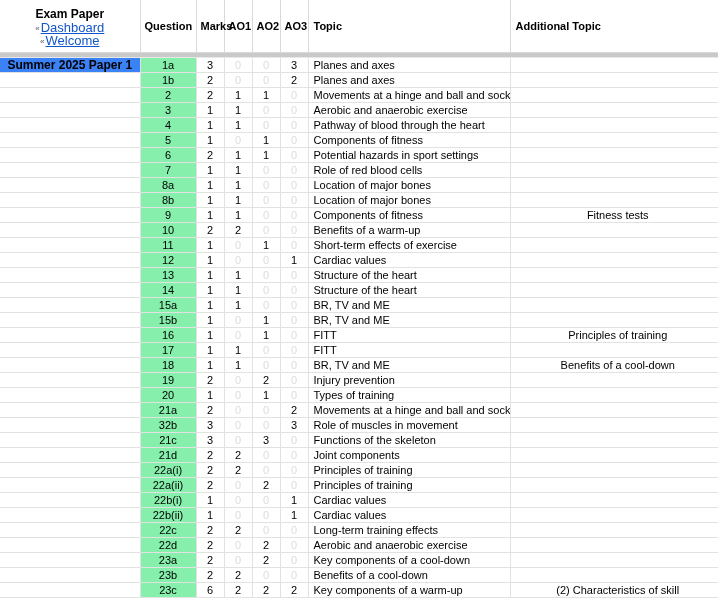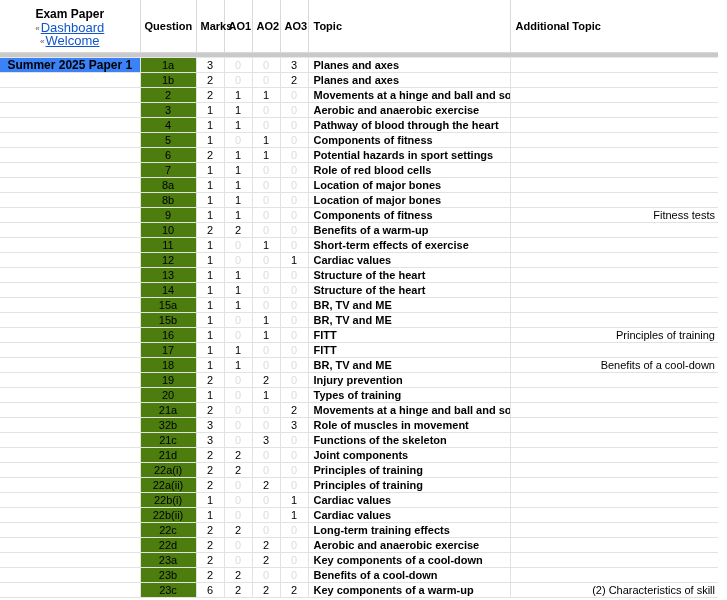--- a/index.html
+++ b/index.html
@@ -114,36 +114,35 @@
     border-left: none;
     background: #ffffff;
     text-align: center;
     font-weight: bold;
     font-size: 12px;
   }
   tbody td.paper-cell.filled {
     background: #3b82f6;
   }
   tbody td.question-cell {
-    background: #4d7c0f;
+    background: #86efac;
     text-align: center;
   }
   tbody td.num-cell {
     text-align: center;
   }
   tbody td.zero {
     color: #dcdcdc;
   }
   tbody td.topic-cell {
     text-align: left;
     padding-left: 5px;
-    font-weight: bold;
   }
   tbody td.addtopic-cell {
-    text-align: right;
+    text-align: center;
     padding-left: 10px;
     border-right: none;
   }
 </style>
 </head>
 <body>
 
 <div class="sheet">
   <table class="grid">
     <colgroup>

